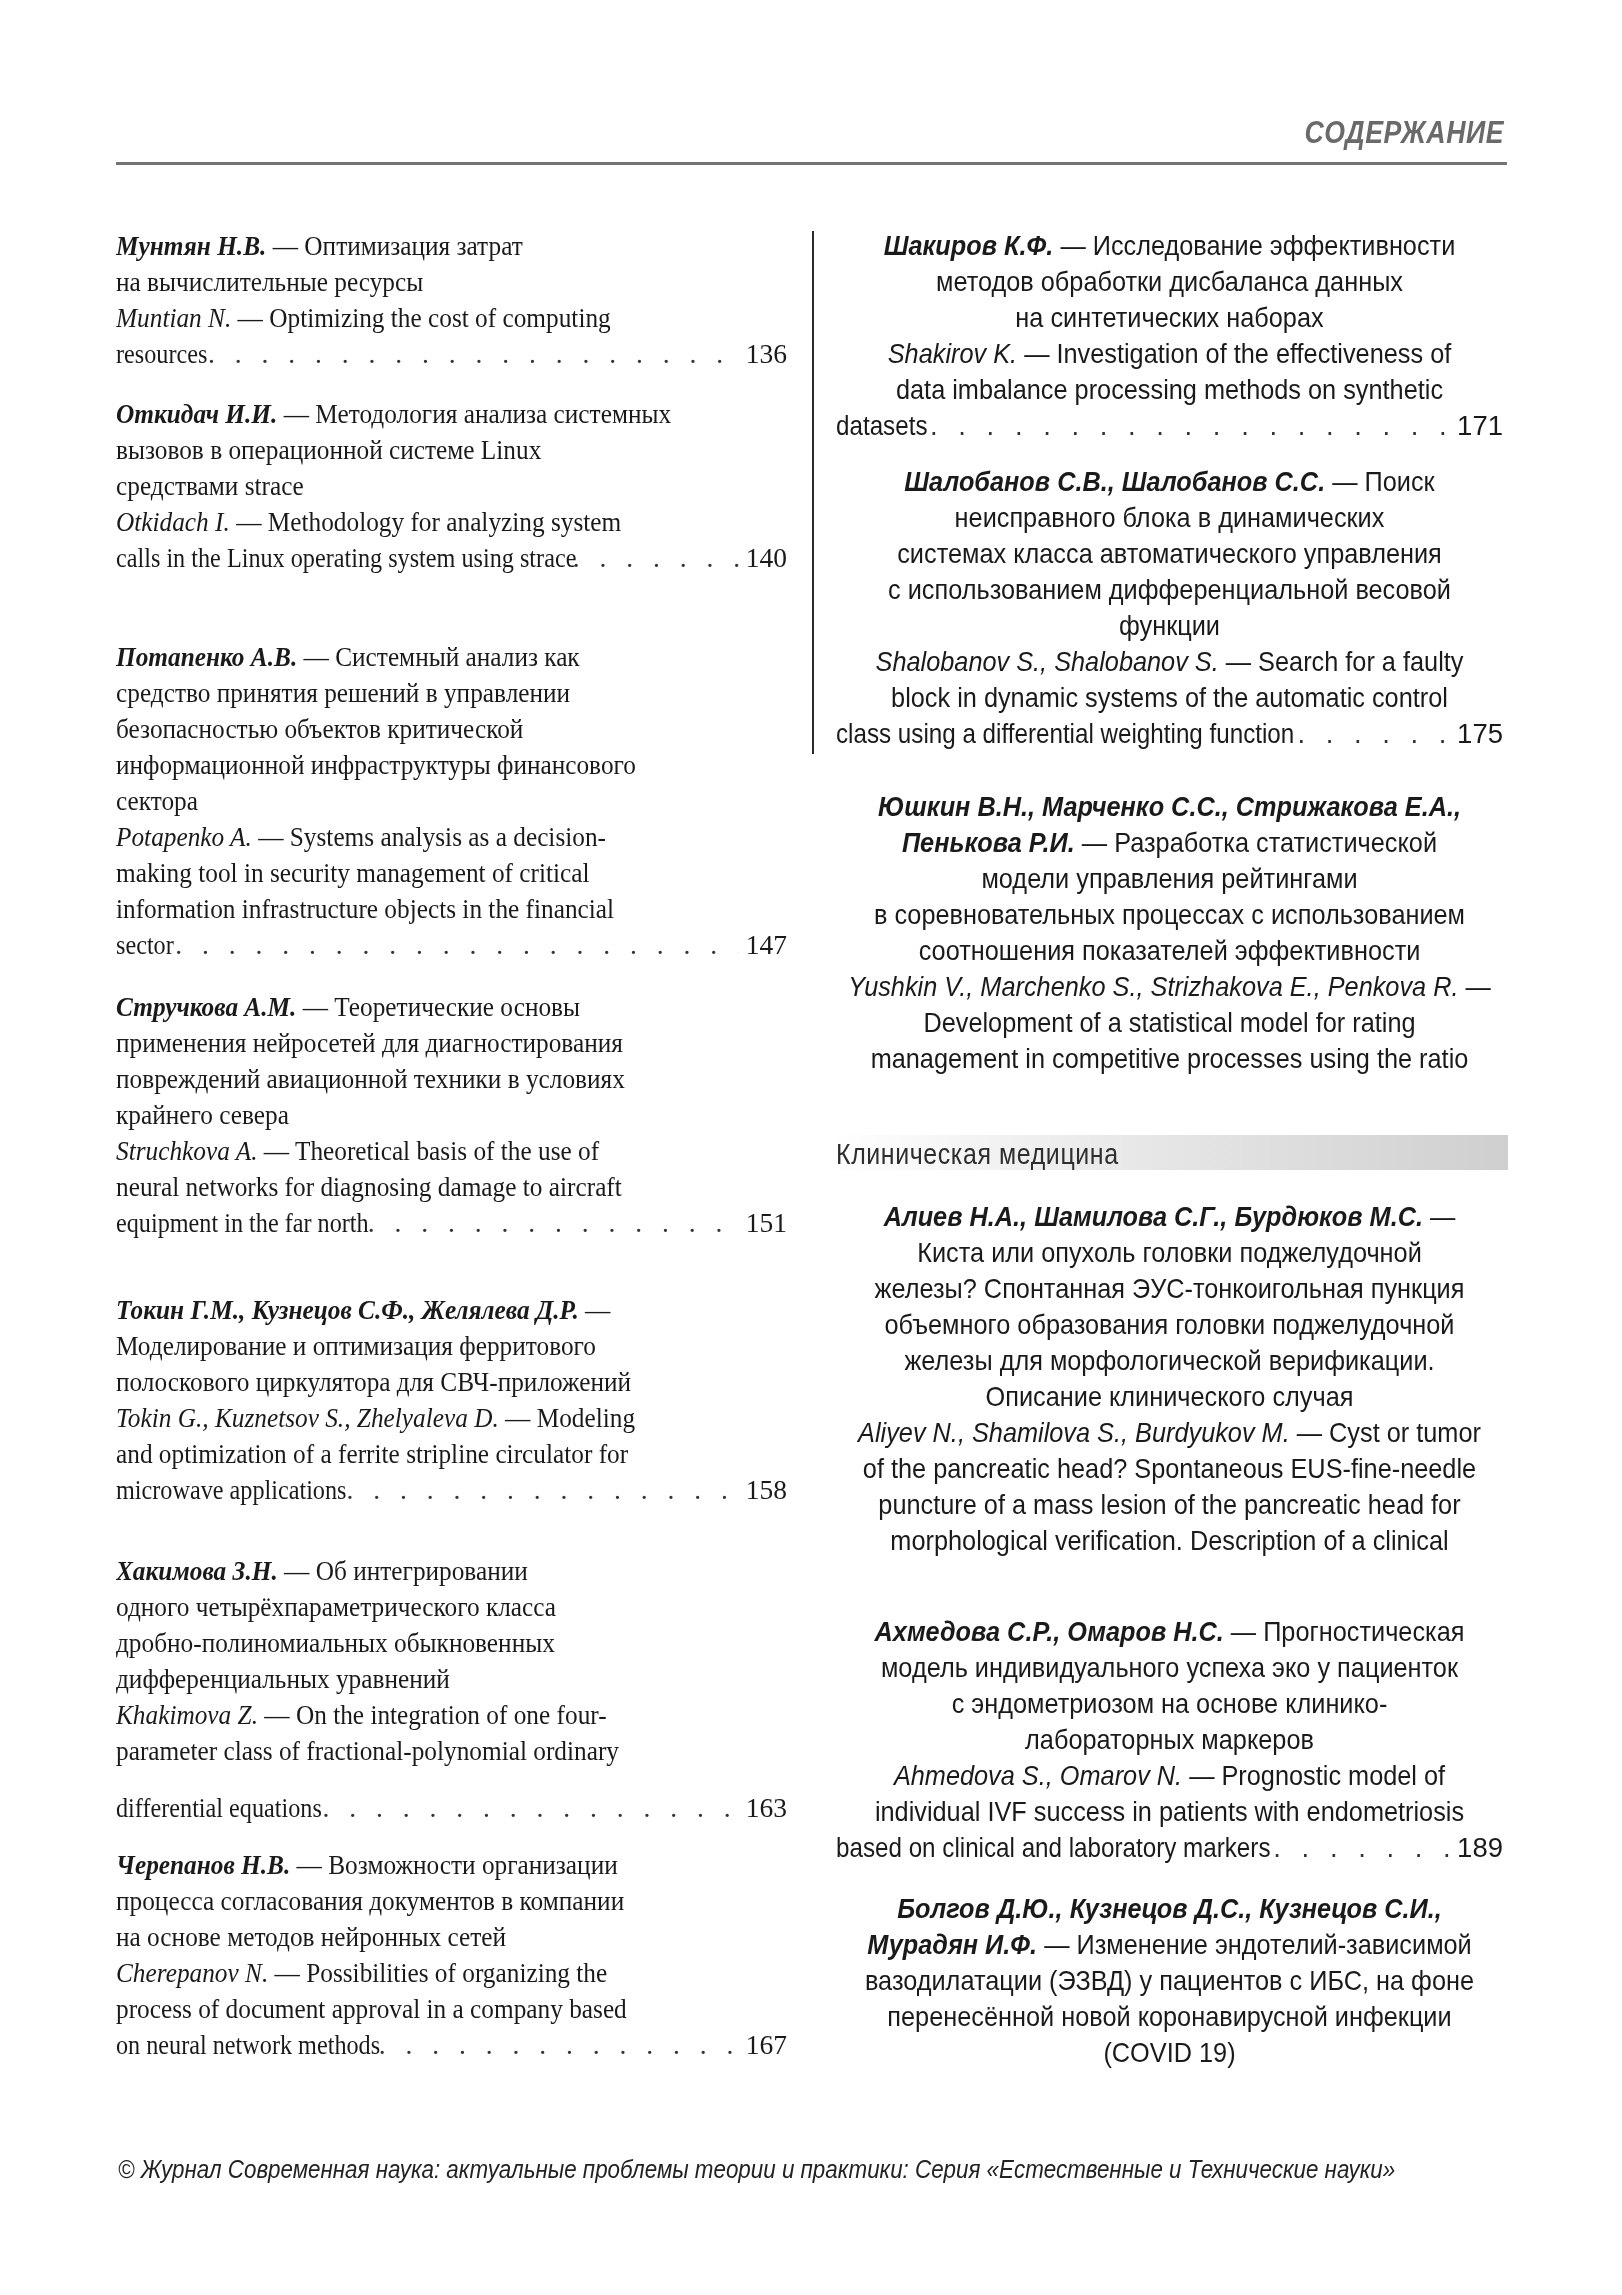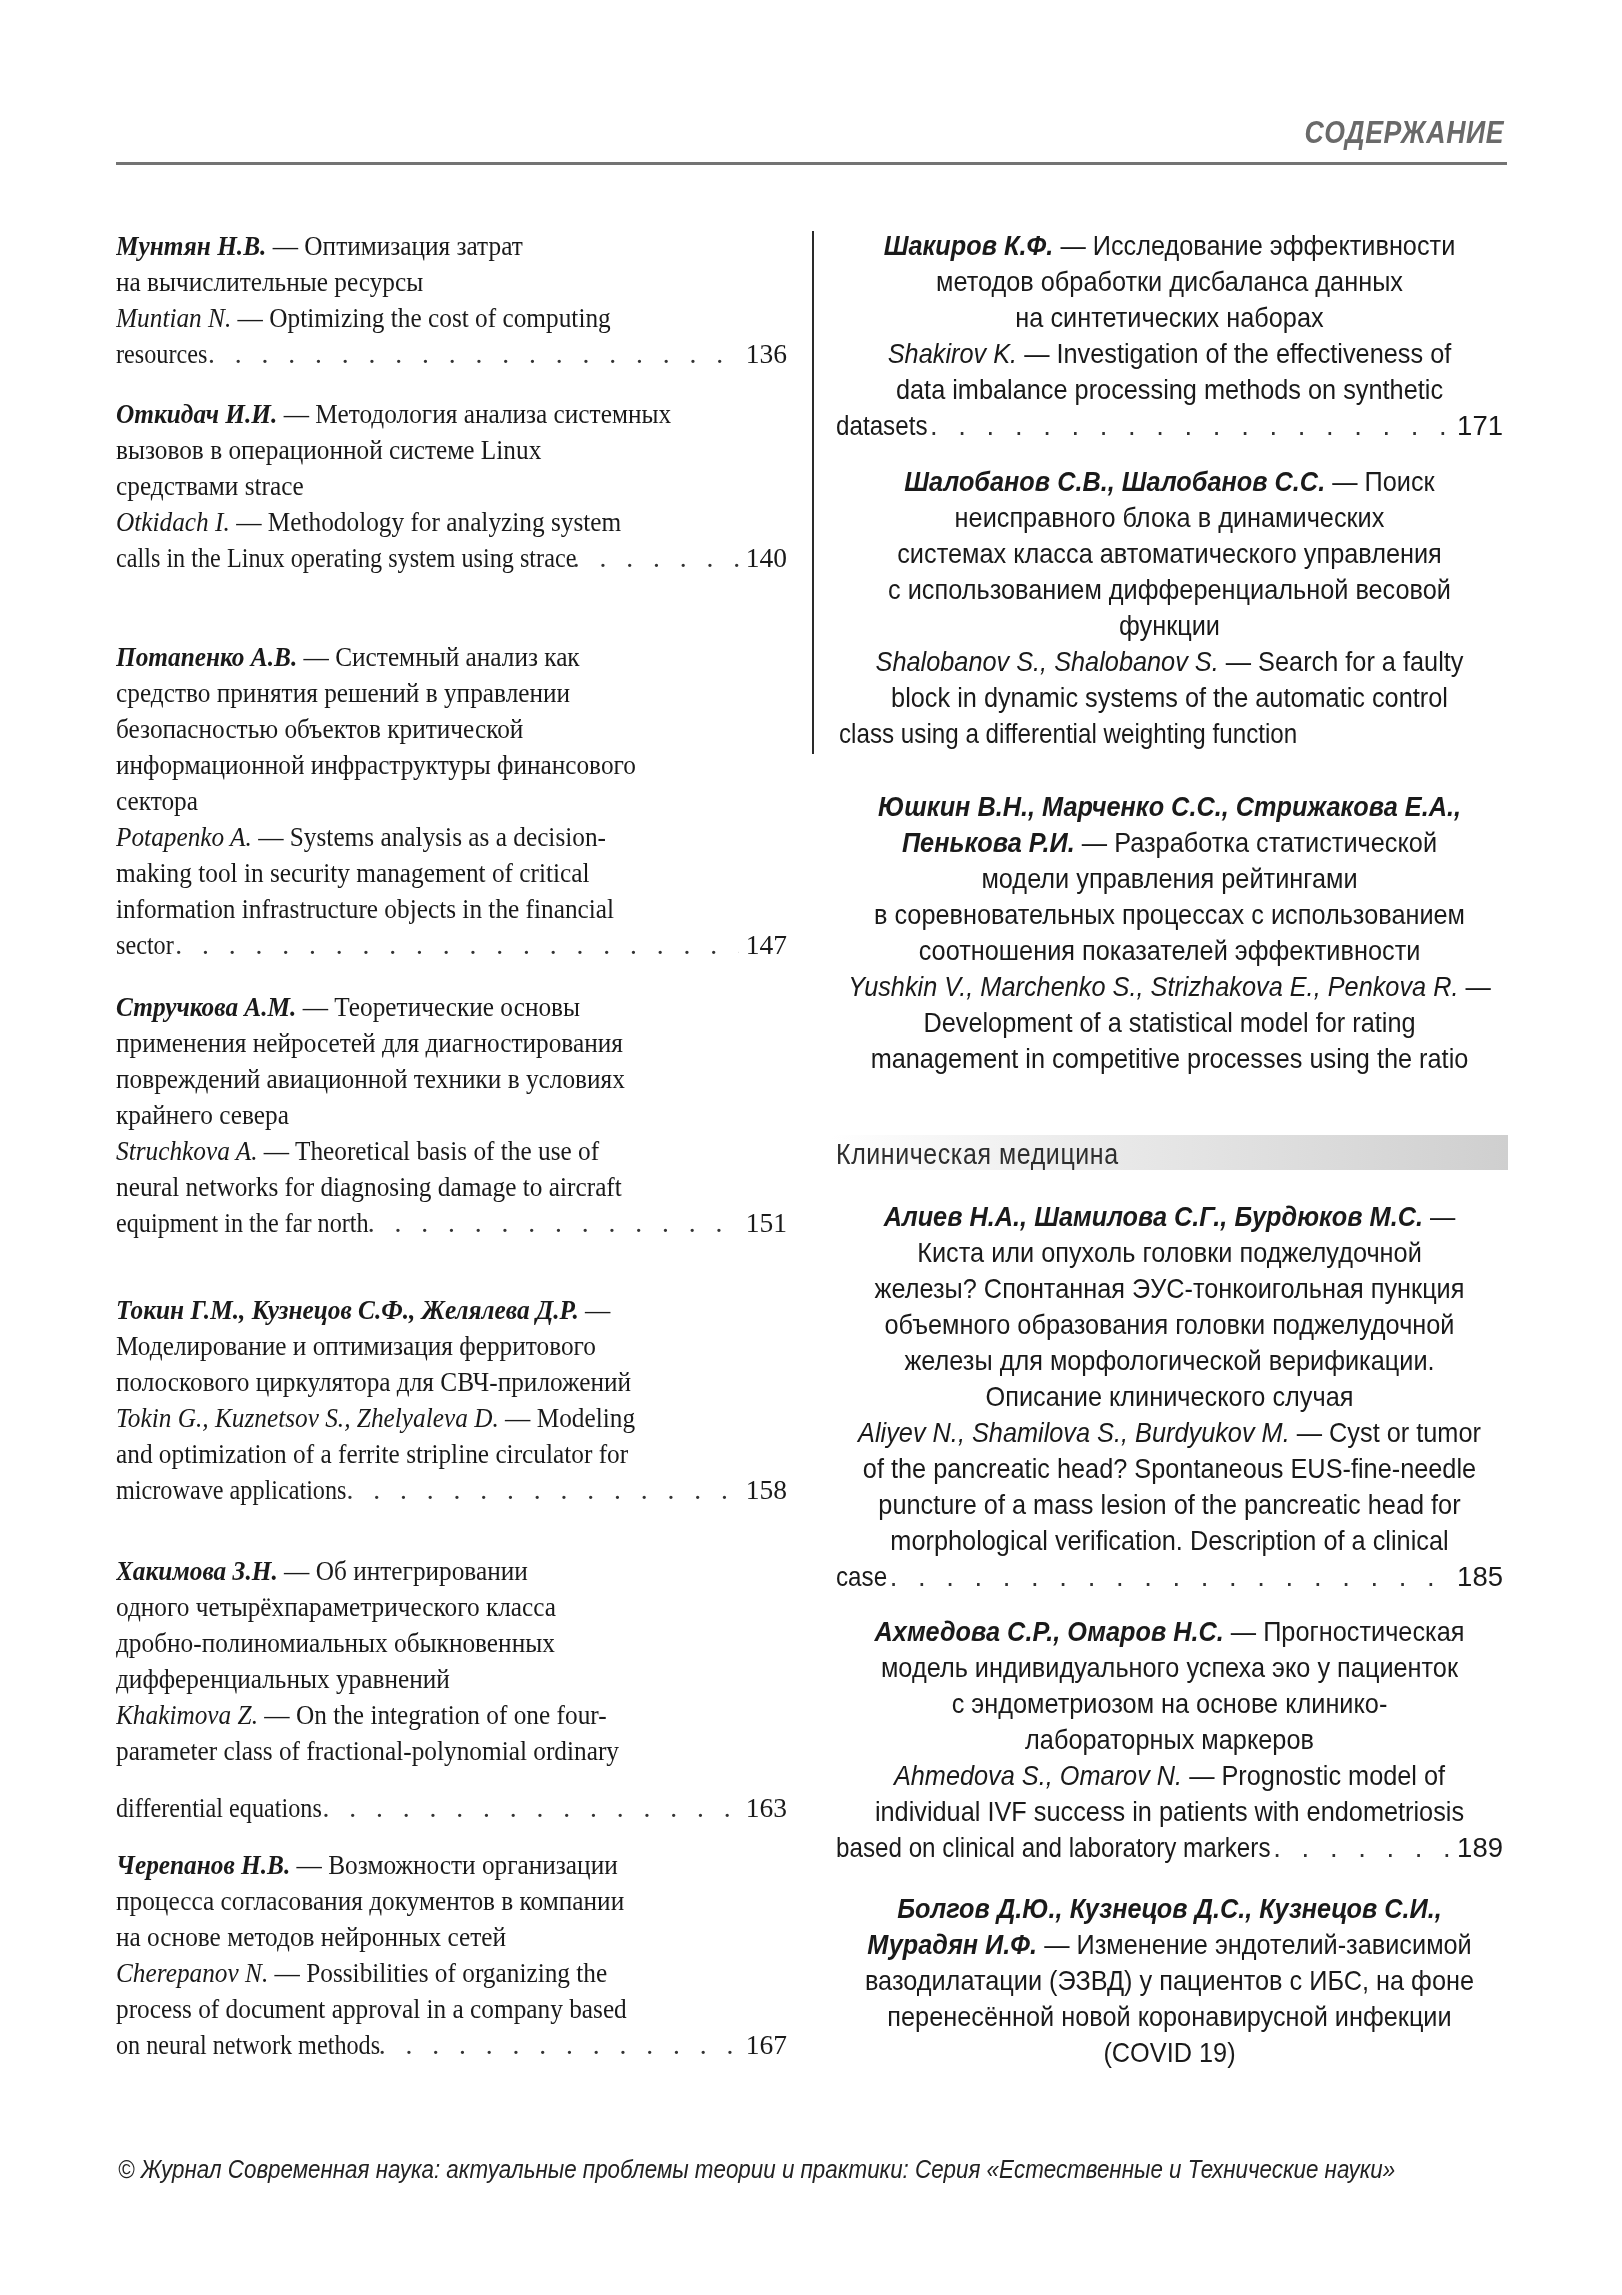--- a/index.html
+++ b/index.html
@@ -141,21 +141,21 @@
 </div>
 
 <div class="entry right" style="top:464px">
   <div class="line" style="transform: scaleX(0.92); width: 725px;"><span class="ru-author">Шалобанов С.В., Шалобанов С.С.</span> <span>— Поиск</span></div>
   <div class="line" style="transform: scaleX(0.92); width: 725px;">неисправного блока в динамических</div>
   <div class="line" style="transform: scaleX(0.92); width: 725px;">системах класса автоматического управления</div>
   <div class="line" style="transform: scaleX(0.92); width: 725px;">с использованием дифференциальной весовой</div>
   <div class="line" style="transform: scaleX(0.92); width: 725px;">функции</div>
   <div class="line" style="transform: scaleX(0.92); width: 725px;"><span class="en-author">Shalobanov S., Shalobanov S.</span> <span>— Search for a faulty</span></div>
   <div class="line" style="transform: scaleX(0.92); width: 725px;">block in dynamic systems of the automatic control</div>
-  <div class="line leader-line" style="transform: scaleX(1); flex-direction: column;">
+  <div class="line leader-line" style="transform: scaleX(1);">
       <span class="leader-text" style="display: inline-block; transform: scaleX(0.88); transform-origin: left center; margin-right: -62px;">class using a differential weighting function</span>
       <span class="leader-dots"></span>
       <span class="page-num">175</span>
     </div>
 </div>
 
 <div class="entry right" style="top:789px">
   <div class="line ru-author" style="transform: scaleX(0.92); width: 725px;">Юшкин В.Н., Марченко С.С., Стрижакова Е.А.,</div>
   <div class="line" style="transform: scaleX(0.92); width: 725px;"><span class="ru-author">Пенькова Р.И.</span> <span>— Разработка статистической</span></div>
   <div class="line" style="transform: scaleX(0.92); width: 725px;">модели управления рейтингами</div>
@@ -174,25 +174,20 @@
   <div class="line" style="transform: scaleX(0.92); width: 725px;"><span class="ru-author">Алиев Н.А., Шамилова С.Г., Бурдюков М.С.</span> <span>—</span></div>
   <div class="line" style="transform: scaleX(0.92); width: 725px;">Киста или опухоль головки поджелудочной</div>
   <div class="line" style="transform: scaleX(0.92); width: 725px;">железы? Спонтанная ЭУС-тонкоигольная пункция</div>
   <div class="line" style="transform: scaleX(0.92); width: 725px;">объемного образования головки поджелудочной</div>
   <div class="line" style="transform: scaleX(0.92); width: 725px;">железы для морфологической верификации.</div>
   <div class="line" style="transform: scaleX(0.92); width: 725px;">Описание клинического случая</div>
   <div class="line" style="transform: scaleX(0.92); width: 725px;"><span class="en-author">Aliyev N., Shamilova S., Burdyukov M.</span> <span>— Cyst or tumor</span></div>
   <div class="line" style="transform: scaleX(0.92); width: 725px;">of the pancreatic head? Spontaneous EUS-fine-needle</div>
   <div class="line" style="transform: scaleX(0.92); width: 725px;">puncture of a mass lesion of the pancreatic head for</div>
   <div class="line" style="transform: scaleX(0.92); width: 725px;">morphological verification. Description of a clinical</div>
-  <div class="line leader-line" style="transform: scaleX(1);">
-      <span class="leader-text" style="display: inline-block; transform: scaleX(0.88); transform-origin: left center; margin-right: -7px;">case</span>
-      <span class="leader-dots"></span>
-      <span class="page-num">185</span>
-    </div>
 </div>
 
 <div class="entry right" style="top:1614px">
   <div class="line" style="transform: scaleX(0.92); width: 725px;"><span class="ru-author">Ахмедова С.Р., Омаров Н.С.</span> <span>— Прогностическая</span></div>
   <div class="line" style="transform: scaleX(0.92); width: 725px;">модель индивидуального успеха эко у пациенток</div>
   <div class="line" style="transform: scaleX(0.92); width: 725px;">с эндометриозом на основе клинико-</div>
   <div class="line" style="transform: scaleX(0.92); width: 725px;">лабораторных маркеров</div>
   <div class="line" style="transform: scaleX(0.92); width: 725px;"><span class="en-author">Ahmedova S., Omarov N.</span> <span>— Prognostic model of</span></div>
   <div class="line" style="transform: scaleX(0.92); width: 725px;">individual IVF success in patients with endometriosis</div>
   <div class="line leader-line" style="transform: scaleX(1);">

